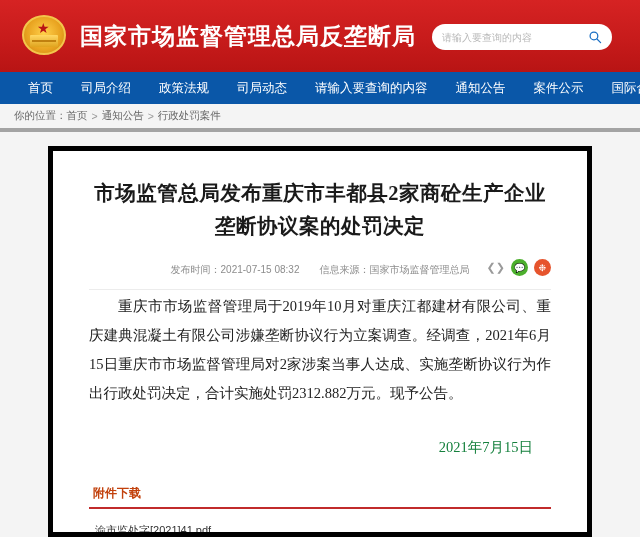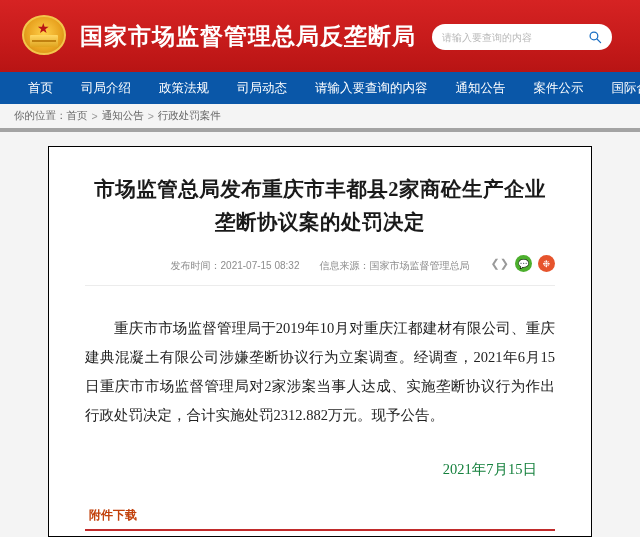--- a/index.html
+++ b/index.html
@@ -125,21 +125,21 @@
   .crumb-sep { margin: 0 4px; color: #999; }
 
   
   .content-wrap {
     padding: 14px 48px 0 48px;
     background: #f4f4f4;
     height: calc(537px - 72px - 32px - 28px);
   }
   .card {
     background: #fff;
-    border: 1px solid #000000;
+    border: 5px solid #000000;
     height: 100%;
     padding: 26px 36px 0 36px;
     overflow: hidden;
     position: relative;
   }
   .doc-title {
     font-family: "Liberation Serif", "DejaVu Serif", serif;
     font-size: 20.5px;
     font-weight: bold;
     color: #1a1a1a;
@@ -178,21 +178,21 @@
   .share-plain { color: #9a9a9a; font-size: 11px; }
   .ico-wechat { background: #4caf2d; }
   .ico-weibo  { background: #e6542d; }
 
   .divider {
     margin-top: 8px;
     border-top: 1px solid #ececec;
   }
 
   .body-text {
-    margin-top: 28px;
+    margin-top: 2px;
     font-family: "Liberation Serif", "DejaVu Serif", serif;
     font-size: 14.5px;
     color: #222;
     line-height: 29px;
     text-align: justify;
     text-indent: 2em;
   }
   .date-line {
     margin-top: 30px;
     text-align: right;

